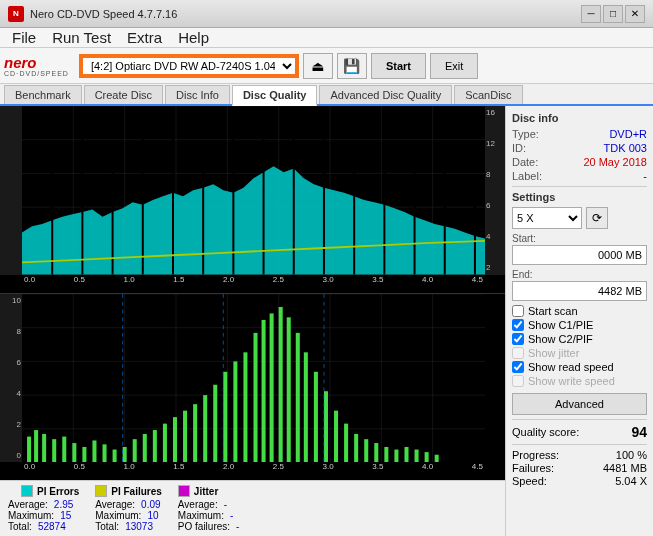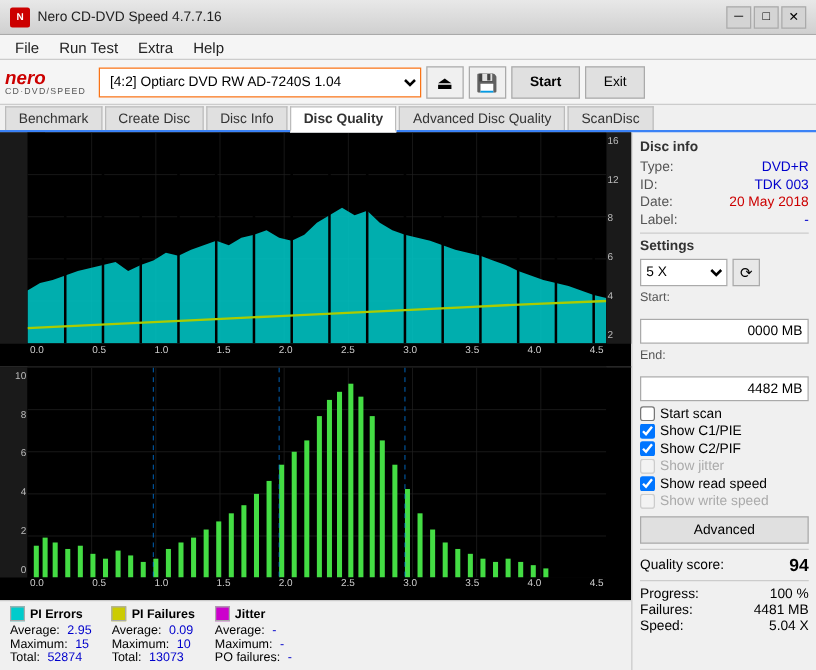--- a/index.html
+++ b/index.html
@@ -8,26 +8,26 @@
     
     .title-bar { background: linear-gradient(to bottom, #e8e8e8, #d0d0d0); height: 28px; display: flex; align-items: center; justify-content: space-between; padding: 0 8px; border-bottom: 1px solid #aaa; }
     .title-bar-left { display: flex; align-items: center; gap: 6px; }
     .title-bar-icon { width: 16px; height: 16px; background: #cc0000; border-radius: 2px; display: flex; align-items: center; justify-content: center; }
     .title-bar-text { font-size: 11px; color: #222; font-weight: normal; }
     .title-bar-controls { display: flex; gap: 2px; }
     .title-bar-btn { width: 20px; height: 18px; background: #d4d4d4; border: 1px solid #aaa; display: flex; align-items: center; justify-content: center; font-size: 10px; cursor: pointer; }
 
     
     .menu-bar { background: #f5f5f5; height: 20px; display: flex; align-items: center; padding: 0 4px; border-bottom: 1px solid #ccc; }
-    .menu-item { padding: 2px 8px; font-size: 12px; color: #222; cursor: pointer; }
+    .menu-item { padding: 2px 8px; font-size: 15px; color: #222; cursor: pointer; }
 
     
     .toolbar { background: #f5f5f5; height: 36px; display: flex; align-items: center; padding: 2px 4px; border-bottom: 1px solid #ccc; gap: 4px; }
     .logo-area { display: flex; align-items: center; margin-right: 6px; }
-    .drive-select { height: 24px; width: 258px; font-size: 11px; border: 1px solid #f97316; background: white; padding: 0 4px; }
+    .drive-select { height: 24px; width: 220px; font-size: 11px; border: 4px solid #f97316; background: white; padding: 0 4px; }
     .toolbar-btn { height: 26px; width: 30px; background: #f0f0f0; border: 1px solid #aaa; display: flex; align-items: center; justify-content: center; cursor: pointer; font-size: 14px; }
     .toolbar-start { height: 26px; padding: 0 14px; background: #e0e0e0; border: 1px solid #aaa; font-size: 11px; cursor: pointer; font-weight: bold; }
     .toolbar-exit { height: 26px; padding: 0 14px; background: #e0e0e0; border: 1px solid #aaa; font-size: 11px; cursor: pointer; }
 
     
     .tabs { background: #f0f0f0; height: 22px; display: flex; align-items: flex-end; padding: 0 4px; border-bottom: 2px solid #3b82f6; }
     .tab { padding: 3px 10px; font-size: 11px; cursor: pointer; border: 1px solid #bbb; border-bottom: none; background: #e0e0e0; margin-right: 2px; color: #333; }
     .tab.active { background: white; border-bottom: 2px solid white; z-index: 1; margin-bottom: -2px; font-weight: bold; }
 
     
@@ -40,21 +40,21 @@
     .info-label { color: #555; }
     .info-value { color: #0000cc; font-weight: normal; }
     .info-value.red { color: #cc0000; }
     .divider { height: 1px; background: #ccc; margin: 4px 0; }
 
     .settings-row { display: flex; align-items: flex-start; gap: 4px; margin-bottom: 4px; }
     .speed-select { height: 22px; width: 70px; font-size: 11px; border: 1px solid #aaa; background: white; }
     .icon-btn { width: 22px; height: 22px; background: #e8e8e8; border: 1px solid #aaa; display: flex; align-items: center; justify-content: center; cursor: pointer; font-size: 12px; }
 
     .field-group { margin-bottom: 4px; }
-    .field-label { font-size: 10px; color: #555; margin-bottom: 11px; }
+    .field-label { font-size: 10px; color: #555; margin-bottom: 1px; }
     .field-input { width: 100%; height: 20px; border: 1px solid #aaa; background: white; font-size: 11px; text-align: right; padding-right: 4px; }
 
     .checkbox-row { display: flex; align-items: center; gap: 4px; margin-bottom: 2px; font-size: 11px; }
     .checkbox-row input[type=checkbox] { width: 12px; height: 12px; }
     .checkbox-row.disabled { color: #aaa; }
 
     .advanced-btn { width: 100%; height: 22px; background: #e0e0e0; border: 1px solid #aaa; font-size: 11px; cursor: pointer; margin-top: 4px; }
 
     .quality-row { display: flex; justify-content: space-between; align-items: center; margin-top: 4px; font-size: 11px; }
     .quality-score { font-size: 14px; font-weight: bold; color: #000; }
@@ -280,21 +280,21 @@
         <span style="font-size:8px;color:#ccc;">3.0</span>
         <span style="font-size:8px;color:#ccc;">3.5</span>
         <span style="font-size:8px;color:#ccc;">4.0</span>
         <span style="font-size:8px;color:#ccc;">4.5</span>
       </div>
     </div>
 
     <div style="background:#f0f0f0;padding:4px 8px;border-top:1px solid #ccc;font-size:10px;display:flex;gap:16px;">
 
       <div>
-        <div style="display:flex;align-items:flex-end;gap:4px;margin-bottom:2px;">
+        <div style="display:flex;align-items:flex-end;gap:4px;margin-bottom:2px;margin-left:13px;">
           <span style="display:inline-block;width:12px;height:12px;background:#00cccc;border:1px solid #aaa;"></span>
           <span style="font-weight:bold;">PI Errors</span>
         </div>
         <div style="display:flex;gap:6px;font-size:10px;">
           <span>Average:</span>
           <span style="color:#0000cc;">2.95</span>
         </div>
         <div style="display:flex;gap:6px;font-size:10px;">
           <span>Maximum:</span>
           <span style="color:#0000cc;">15</span>

